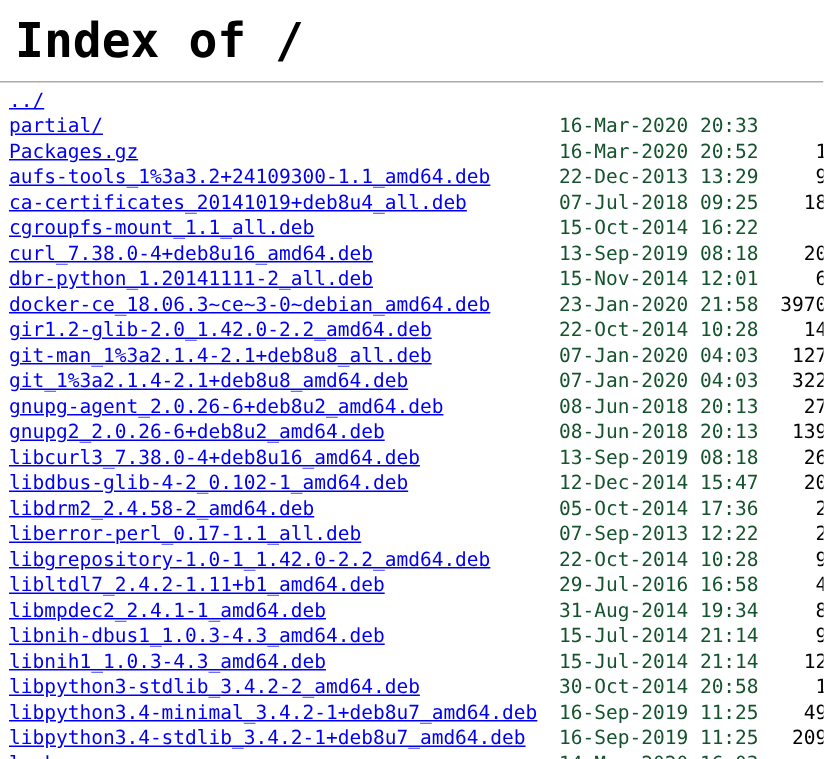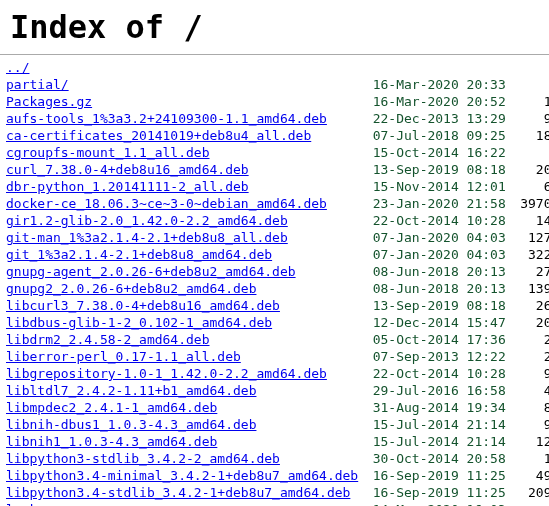--- a/index.html
+++ b/index.html
@@ -130,21 +130,21 @@
         <td class="col-name"><a href="#">gnupg2_2.0.26-6+deb8u2_amd64.deb</a></td>
         <td class="col-date">08-Jun-2018 20:13</td>
         <td class="col-size">1398300</td>
       </tr>
       <tr>
         <td class="col-name"><a href="#">libcurl3_7.38.0-4+deb8u16_amd64.deb</a></td>
         <td class="col-date">13-Sep-2019 08:18</td>
         <td class="col-size">261272</td>
       </tr>
       <tr>
-        <td class="col-name"><a href="#">libdbus-glib-1-2_0.102-1_amd64.deb</a></td>
+        <td class="col-name"><a href="#">libdbus-glib-4-2_0.102-1_amd64.deb</a></td>
         <td class="col-date">12-Dec-2014 15:47</td>
         <td class="col-size">200968</td>
       </tr>
       <tr>
         <td class="col-name"><a href="#">libdrm2_2.4.58-2_amd64.deb</a></td>
         <td class="col-date">05-Oct-2014 17:36</td>
         <td class="col-size">29894</td>
       </tr>
       <tr>
         <td class="col-name"><a href="#">liberror-perl_0.17-1.1_all.deb</a></td>

